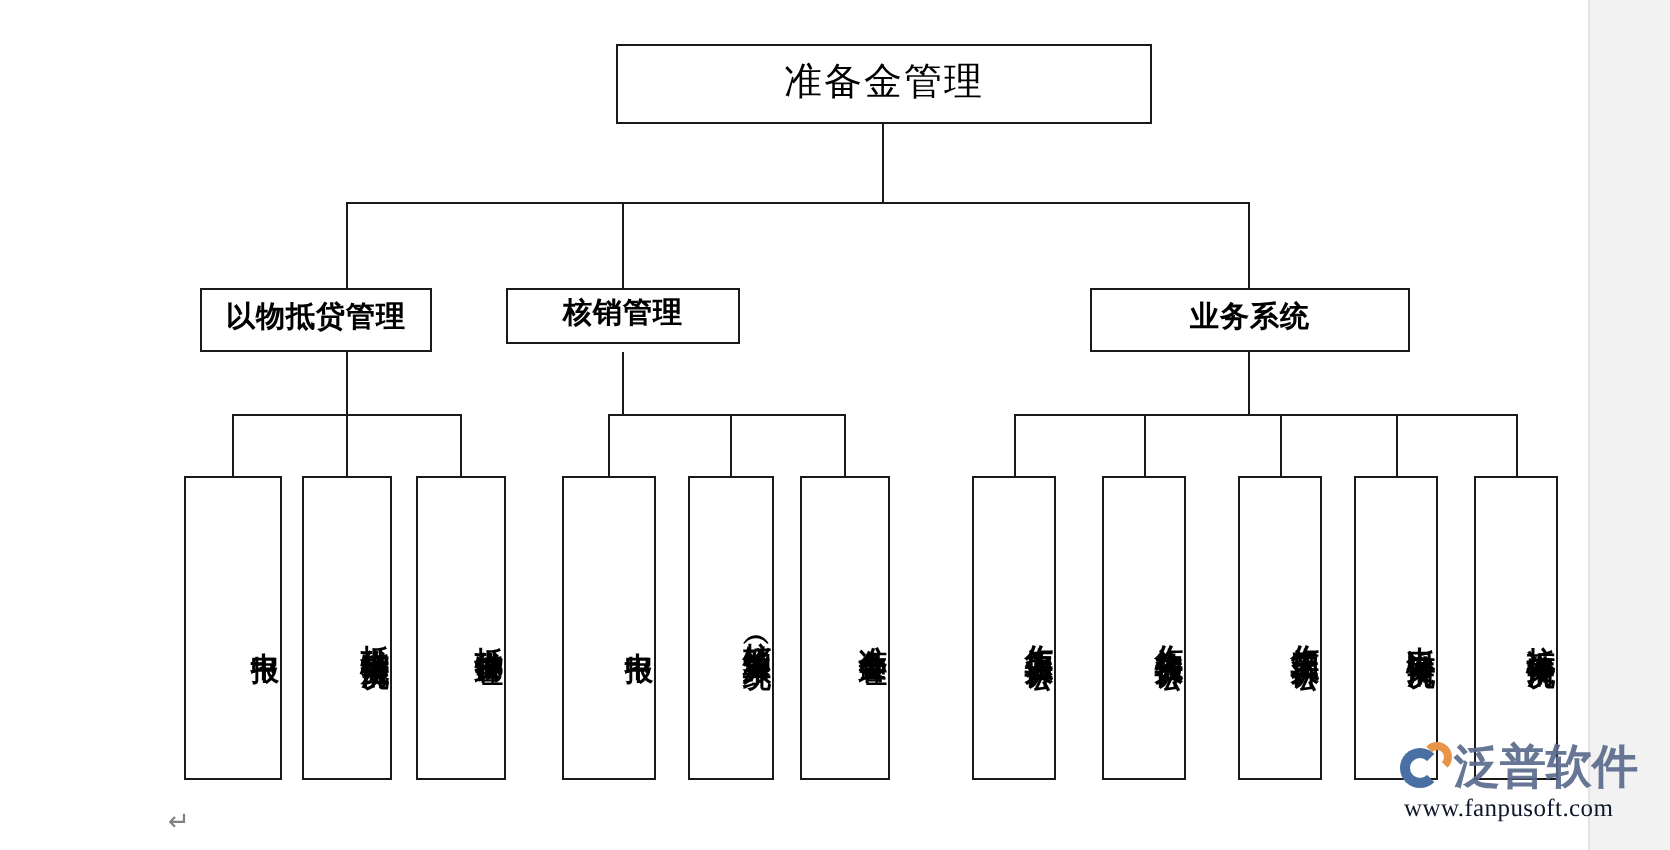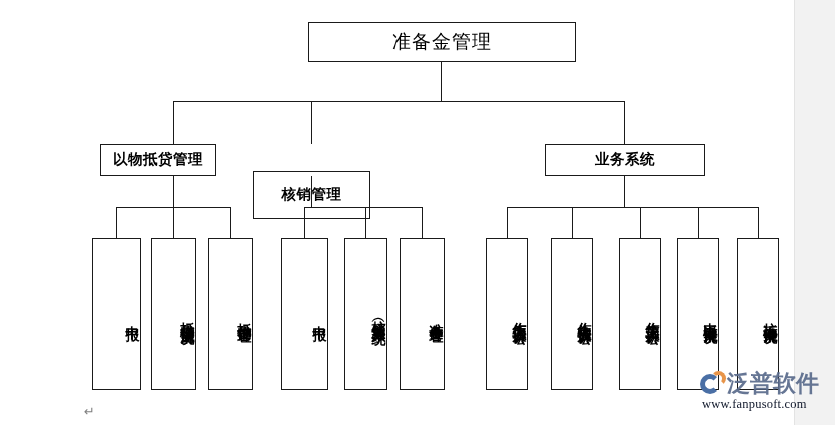--- a/index.html
+++ b/index.html
@@ -159,21 +159,21 @@
 
   <div class="conn-h" style="left:173px; top:101px; width:452px;"></div>
 
   <div class="conn-v" style="left:173px; top:101px; height:43px;"></div>
   <div class="conn-v" style="left:311px; top:101px; height:43px;"></div>
   <div class="conn-v" style="left:624px; top:101px; height:43px;"></div>
 
   <div class="node level2" style="left:100px; top:144px; width:116px; height:32px;">
     <span>以物抵贷管理</span>
   </div>
-  <div class="node level2" style="left:253px; top:144px; width:117px; height:48px;margin-top:27px;">
+  <div class="node level2" style="left:253px; top:144px; width:117px; height:28px;">
     <span>核销管理</span>
   </div>
   <div class="node level2" style="left:545px; top:144px; width:160px; height:32px;">
     <span>业务系统</span>
   </div>
 
   <div class="conn-v" style="left:173px; top:176px; height:32px;"></div>
   <div class="conn-h" style="left:116px; top:207px; width:115px;"></div>
   <div class="conn-v" style="left:116px; top:207px; height:31px;"></div>
   <div class="conn-v" style="left:173px; top:207px; height:31px;"></div>

